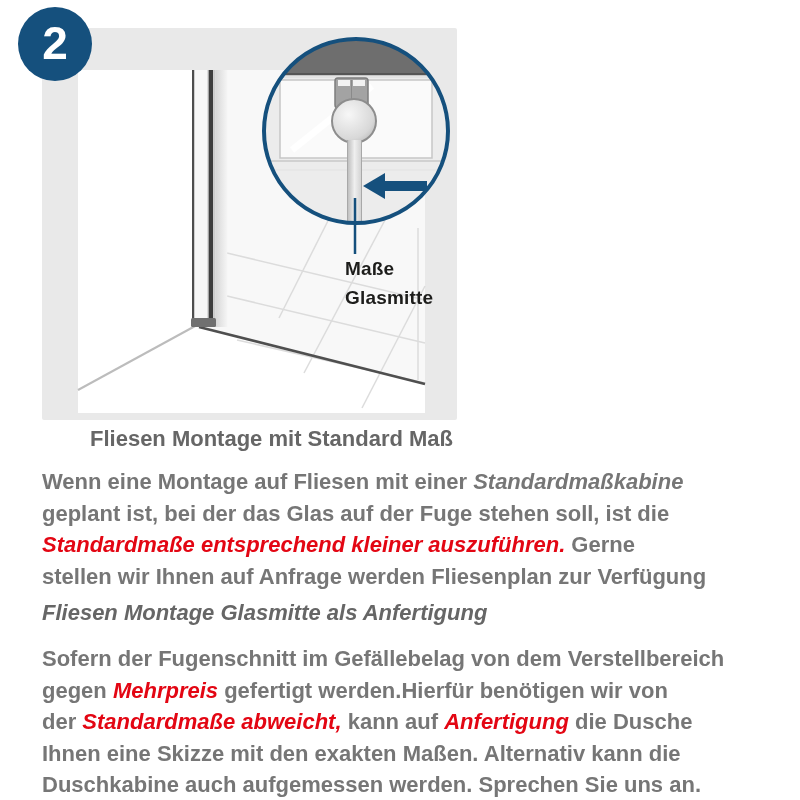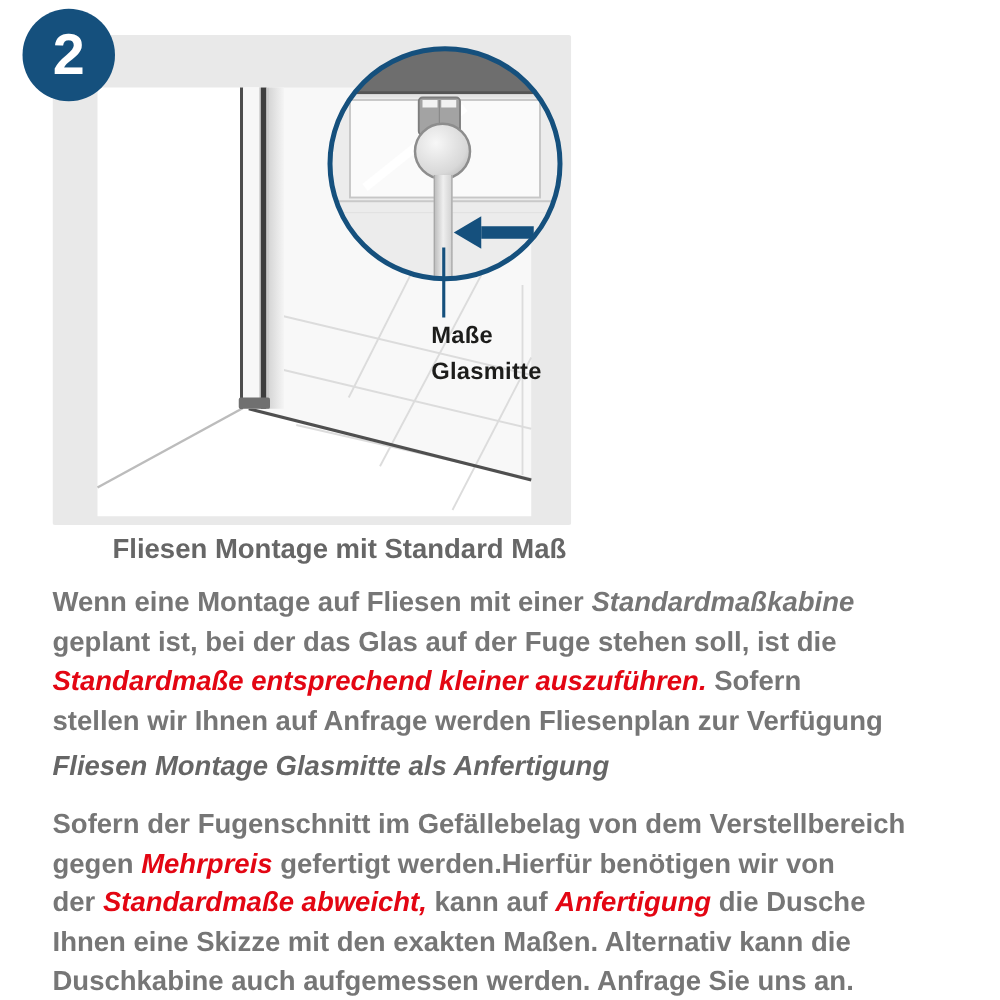--- a/index.html
+++ b/index.html
@@ -143,26 +143,26 @@
       <div>Glasmitte</div>
     </div>
   </div>
 
   <div class="step-badge">2</div>
 
   <h2 class="sec-heading h1pos">Fliesen Montage mit Standard Maß</h2>
   <p class="sec-para p1pos">
       <span class="txt-line"><span class="seg normal">Wenn eine Montage auf Fliesen mit einer </span><span class="seg italic">Standardmaßkabine</span></span>
       <span class="txt-line"><span class="seg normal">geplant ist, bei der das Glas auf der Fuge stehen soll, ist die</span></span>
-      <span class="txt-line"><span class="seg red-italic">Standardmaße entsprechend kleiner auszuführen.</span><span class="seg normal"> Sofern</span></span>
+      <span class="txt-line"><span class="seg red-italic">Standardmaße entsprechend kleiner auszuführen.</span><span class="seg normal"> Gerne</span></span>
       <span class="txt-line"><span class="seg normal">stellen wir Ihnen auf Anfrage werden Fliesenplan zur Verfügung</span></span>
     </p>
 
   <h2 class="sec-heading h2pos">Fliesen Montage Glasmitte als Anfertigung</h2>
   <p class="sec-para p2pos">
       <span class="txt-line"><span class="seg normal">Sofern der Fugenschnitt im Gefällebelag von dem Verstellbereich</span></span>
       <span class="txt-line"><span class="seg normal">gegen </span><span class="seg red-italic">Mehrpreis</span><span class="seg normal"> gefertigt werden.Hierfür benötigen wir von</span></span>
       <span class="txt-line"><span class="seg normal">der </span><span class="seg red-italic">Standardmaße abweicht,</span><span class="seg normal"> kann auf </span><span class="seg red-italic">Anfertigung</span><span class="seg normal"> die Dusche</span></span>
       <span class="txt-line"><span class="seg normal">Ihnen eine Skizze mit den exakten Maßen. Alternativ kann die</span></span>
-      <span class="txt-line"><span class="seg normal">Duschkabine auch aufgemessen werden. Anfrage Sie uns an.</span></span>
+      <span class="txt-line"><span class="seg normal">Duschkabine auch aufgemessen werden. Sprechen Sie uns an.</span></span>
     </p>
 
 </div>
 
 </body></html>

